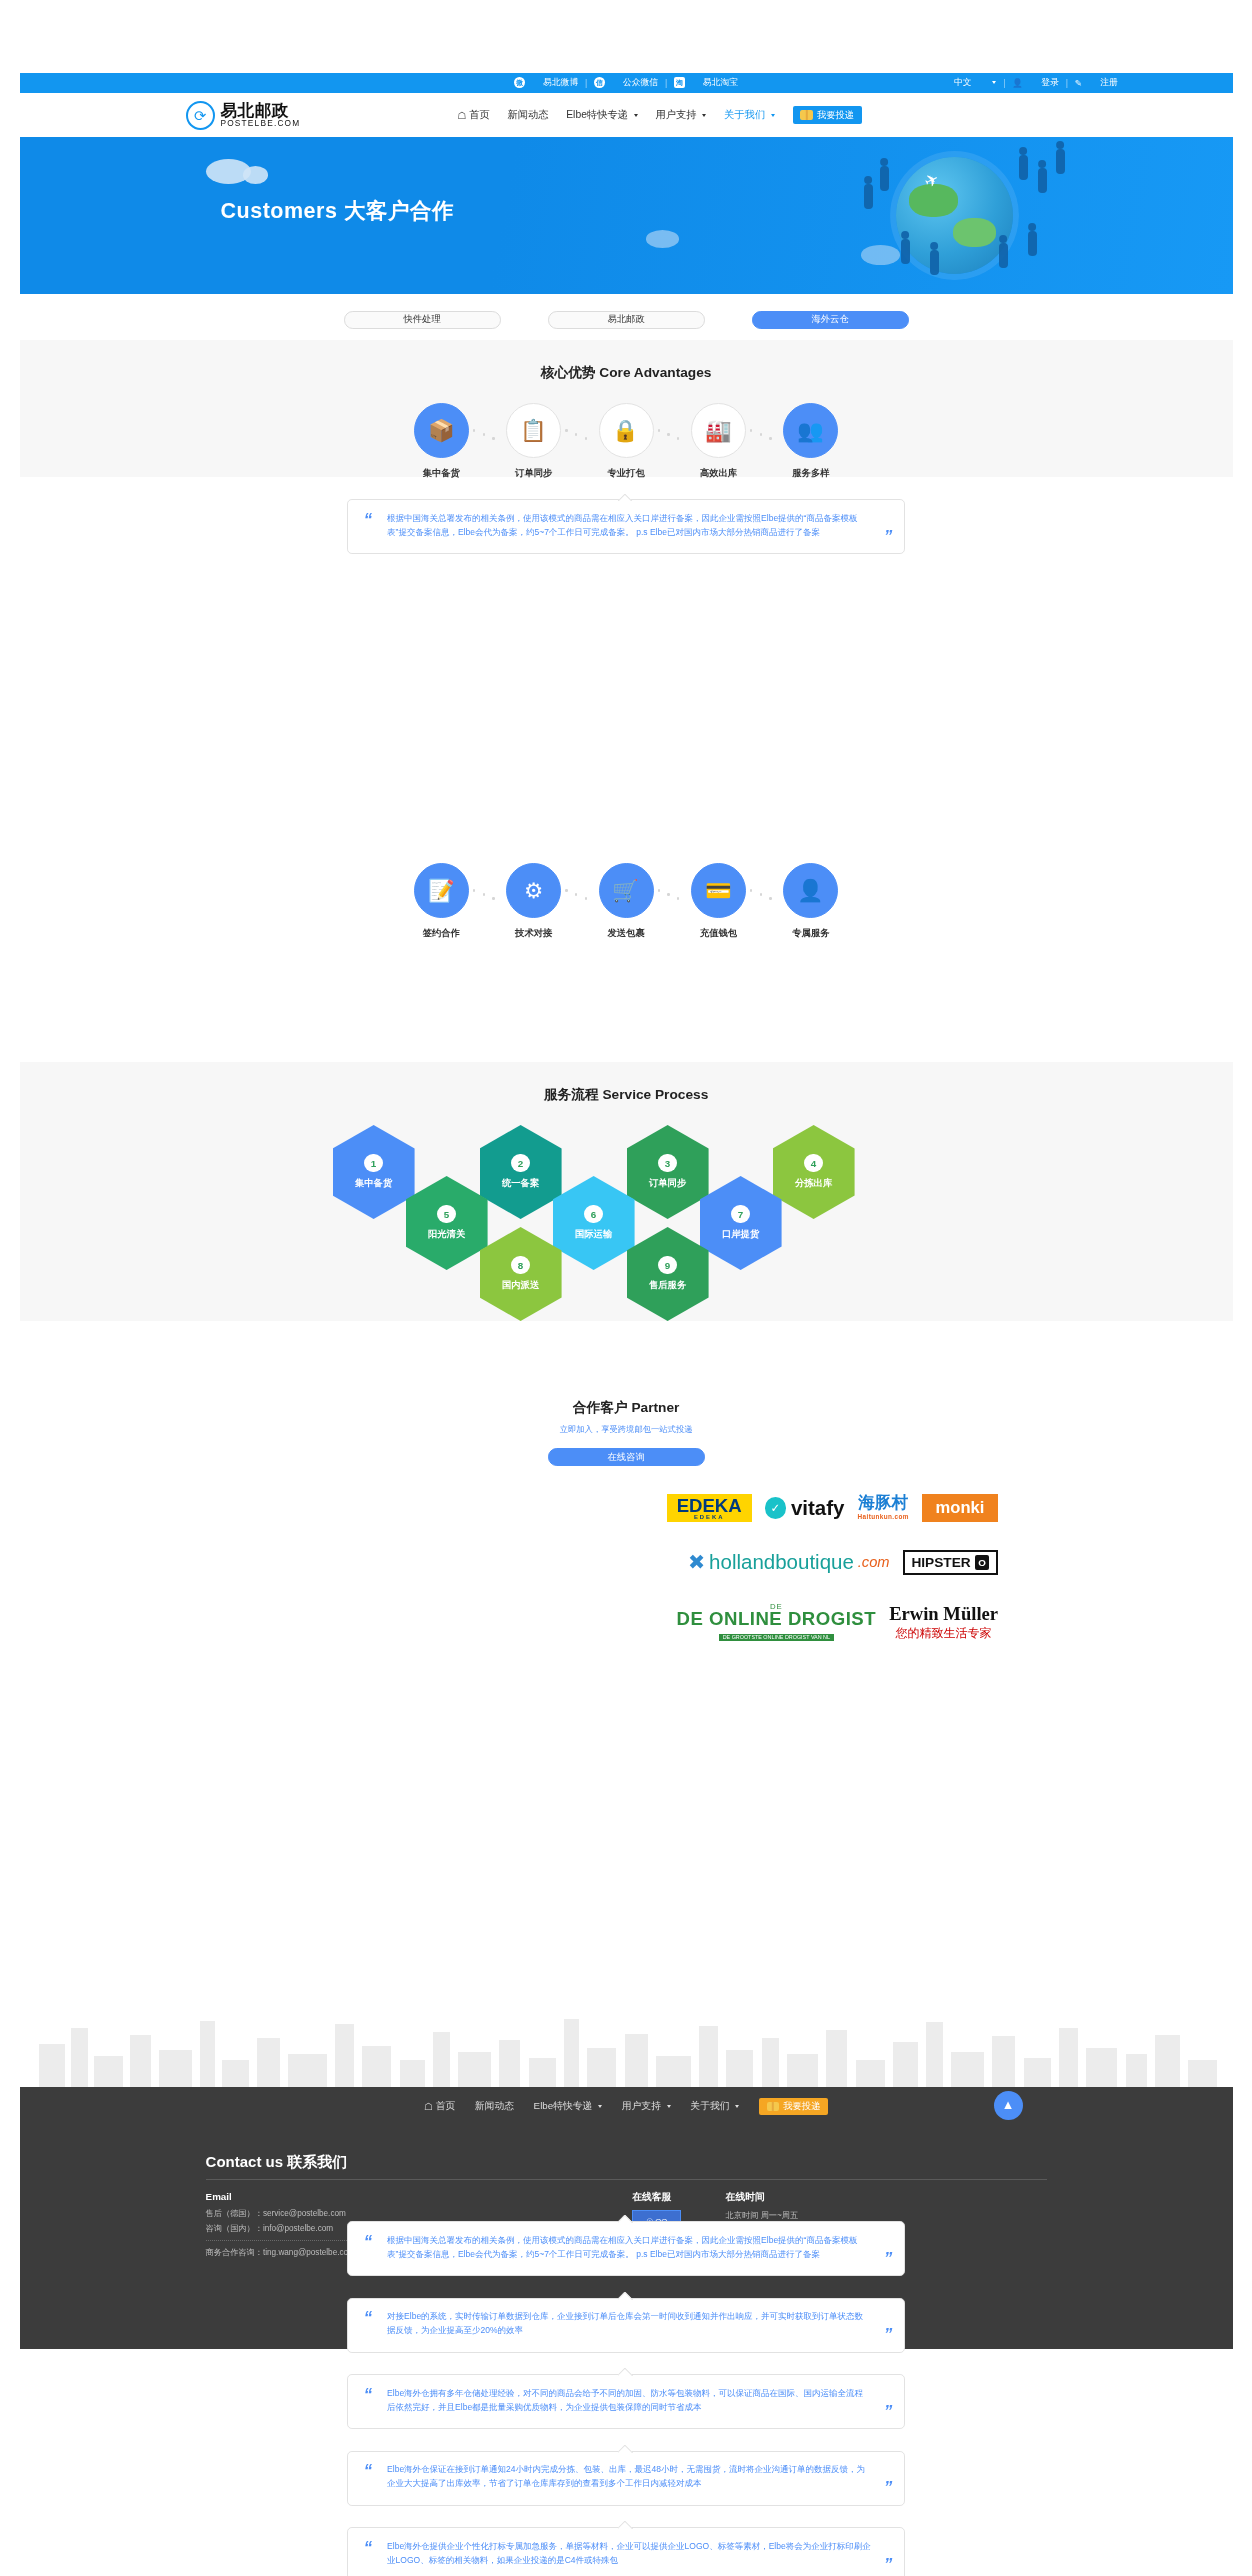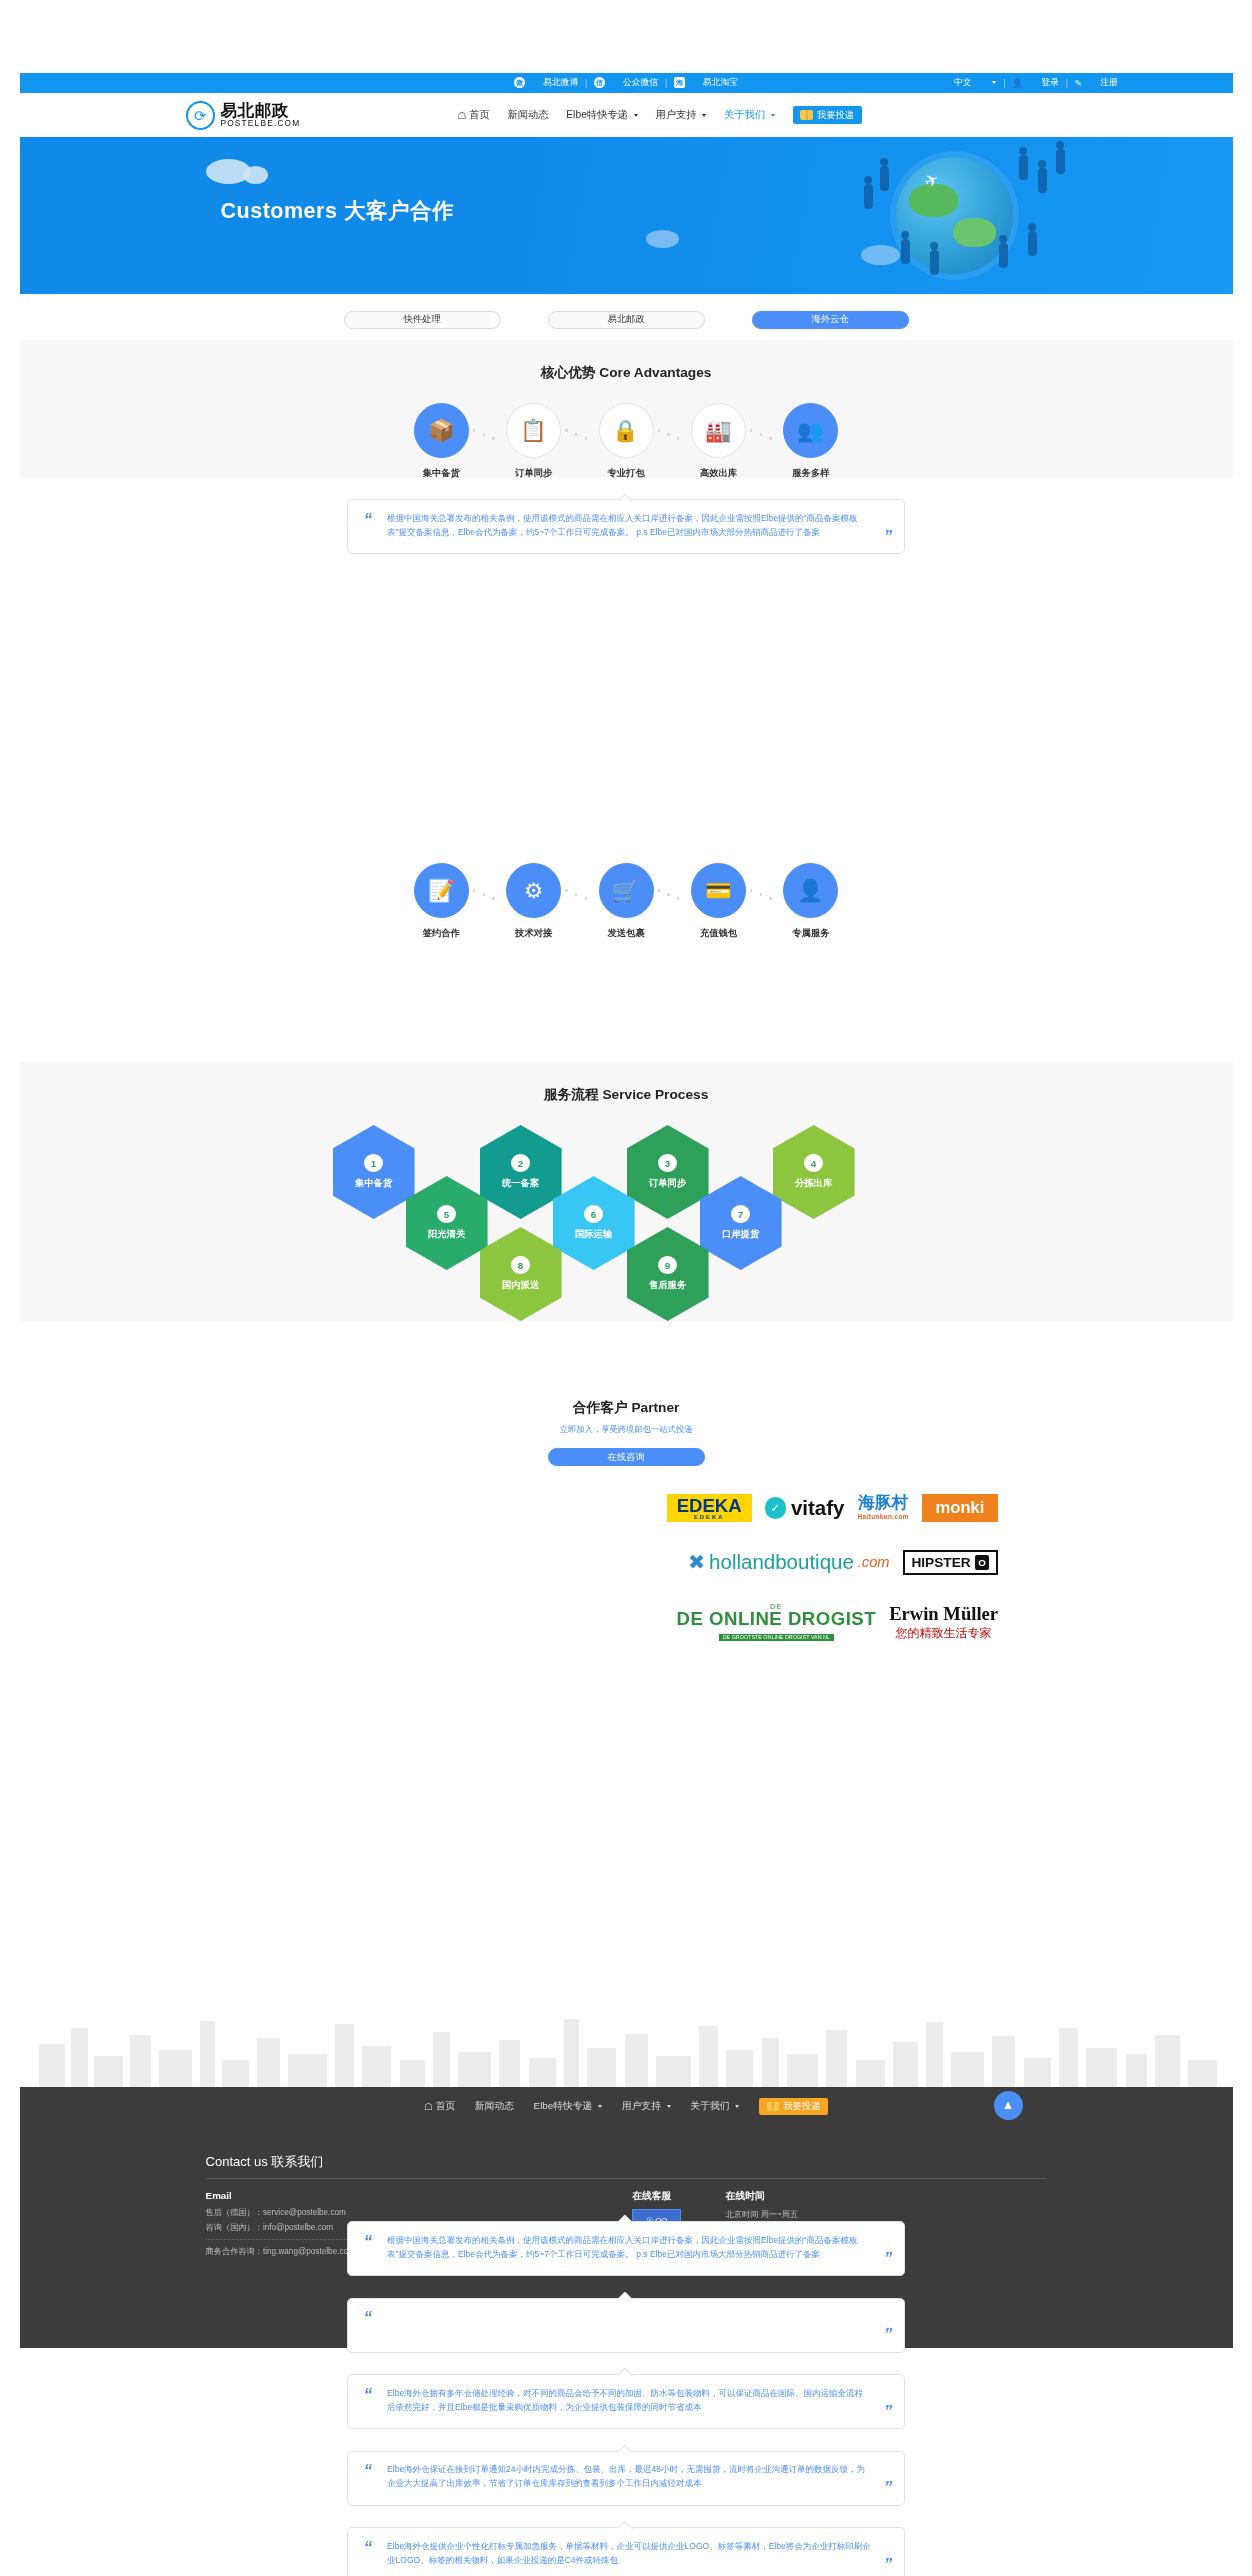--- a/index.html
+++ b/index.html
@@ -168,21 +168,21 @@
   .skyline i{ position:absolute; bottom:0; background:#ececec;}
 
   
   .footer{ position:absolute; left:19.6px; top:2087px; width:1213px; background:#3c3c3c; color:#ddd;}
   .fnav{ height:39px; display:flex; align-items:center; justify-content:center; gap:19.6px; font-size:9.8px; position:relative;}
   .fnav a{ color:#ddd; text-decoration:none; display:flex;align-items:center;gap:2.9px;}
   .fnav .btn-post{ background:#f5a623; }
   .uparrow{ position:absolute; right:210px; top:3.9px; width:29px;height:29px;border-radius:50%;
             background:#4c8ef7;color:#fff;display:flex;align-items:center;justify-content:center;font-size:12.7px;cursor:pointer;}
   .fbody{ display:flex; padding:27px 186px 9.8px; gap:39px;}
-  .fcol-title{ font-size:13px; font-weight:normal; color:#fff; margin-bottom:6.8px;}
+  .fcol-title{ font-size:15px; font-weight:bold; color:#fff; margin-bottom:6.8px;}
   .frule{ height:1px; background:#5a5a5a; margin-bottom:11.7px;}
   .flabel{ font-size:9.8px; font-weight:bold; color:#fff; margin-bottom:5.9px;}
   .fline{ font-size:8.2px; color:#bdbdbd; margin-bottom:3.9px;}
   .fdots{ border-top:1px dotted #6a6a6a; margin:5.9px 0;}
   .chatbtn{ width:49px;height:21.5px;border:1px solid #4c8ef7;background:#3d6fd0;color:#fff;
             font-size:7.8px;display:flex;align-items:center;justify-content:center;gap:2px;margin-bottom:7.8px;cursor:pointer;}
   .socials{ display:flex; gap:9.8px; margin-top:13.7px;}
   .soc{ width:35px;height:35px;border-radius:50%;background:#4aa3f5;color:#fff;
         display:flex;align-items:center;justify-content:center;font-size:15.7px;cursor:pointer;}
   .qr{ width:51px;height:51px;background:
@@ -629,20 +629,21 @@
   <div class="qstack">
     <div class="quote">
       <span class="arrow"></span>
       <span class="q-open">“</span>
       <p>根据中国海关总署发布的相关条例，使用该模式的商品需在相应入关口岸进行备案，因此企业需按照Elbe提供的“商品备案模板表”提交备案信息，Elbe会代为备案，约5~7个工作日可完成备案。 p.s Elbe已对国内市场大部分热销商品进行了备案</p>
       <span class="q-close">”</span>
     </div>
     <div class="quote">
       <span class="arrow"></span>
       <span class="q-open">“</span>
+      <p>对接Elbe的系统，实时传输订单数据到仓库，企业接到订单后仓库会第一时间收到通知并作出响应，并可实时获取到订单状态数据反馈，为企业提高至少20%的效率</p>
       <span class="q-close">”</span>
     </div>
     <div class="quote">
       <span class="arrow"></span>
       <span class="q-open">“</span>
       <p>Elbe海外仓拥有多年仓储处理经验，对不同的商品会给予不同的加固、防水等包装物料，可以保证商品在国际、国内运输全流程后依然完好，并且Elbe都是批量采购优质物料，为企业提供包装保障的同时节省成本</p>
       <span class="q-close">”</span>
     </div>
     <div class="quote">
       <span class="arrow"></span>

